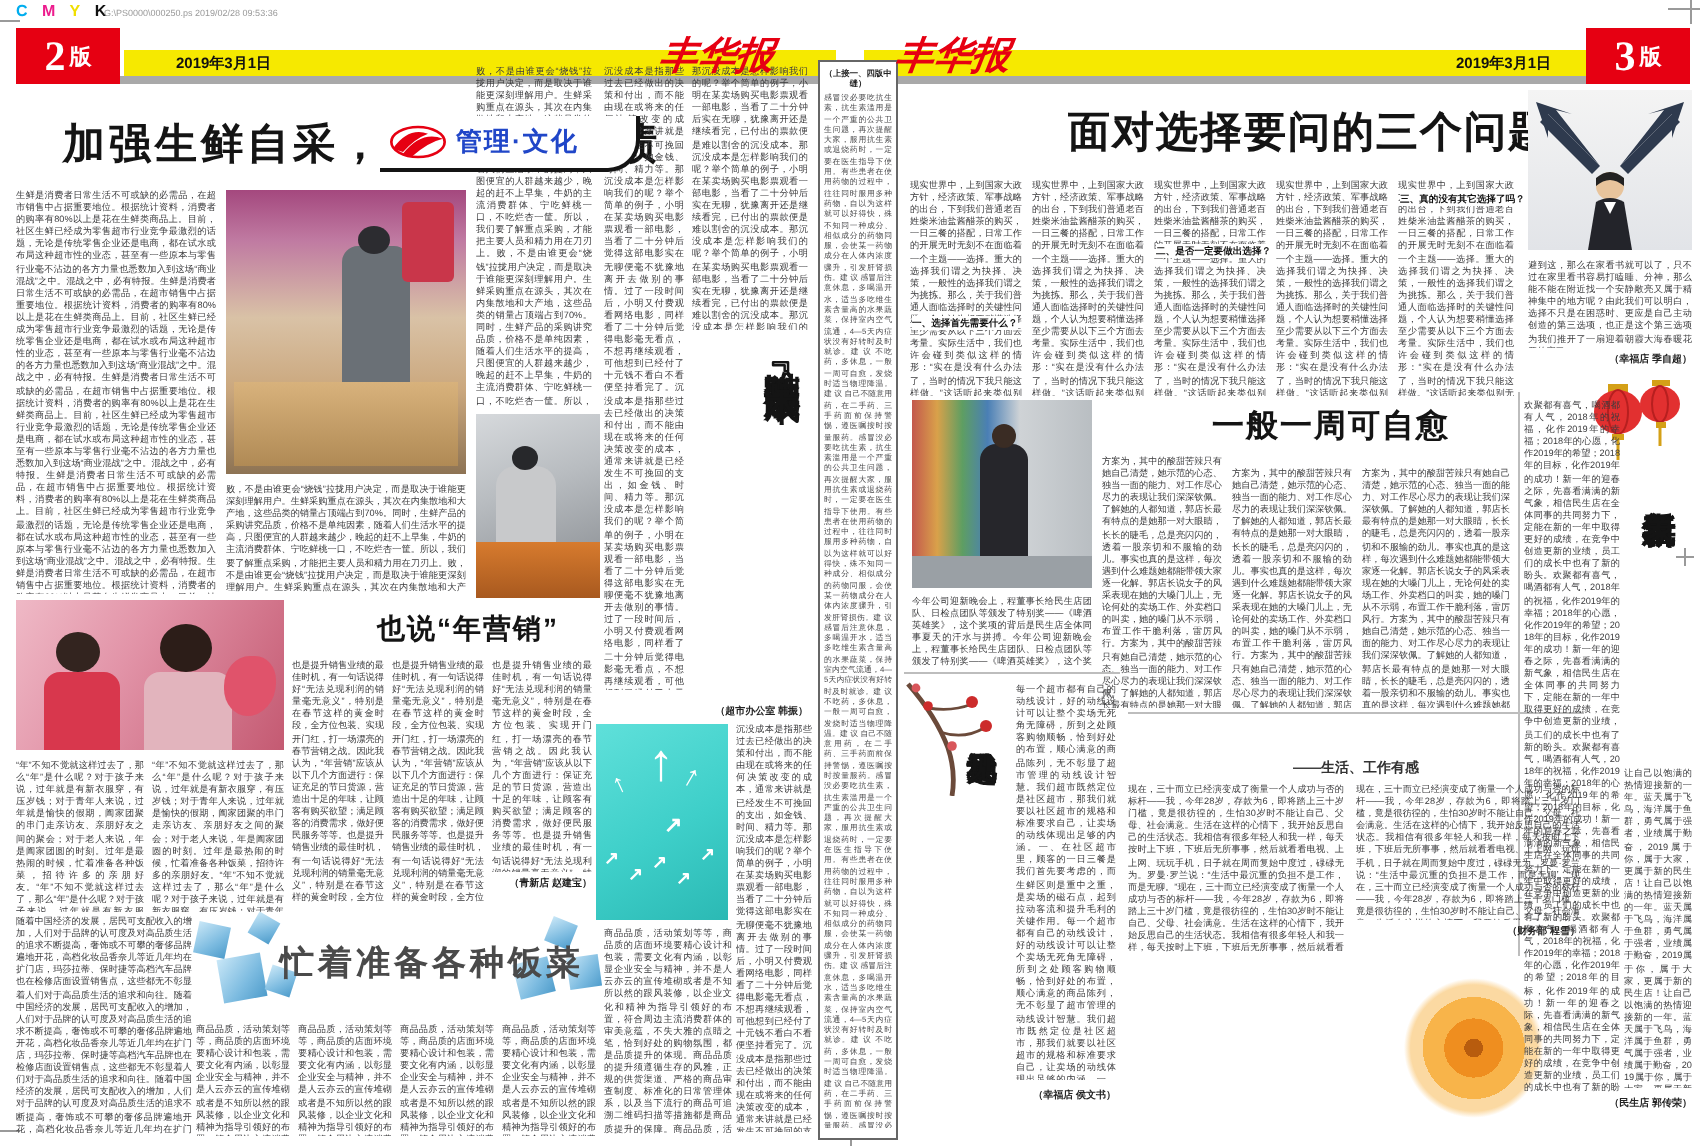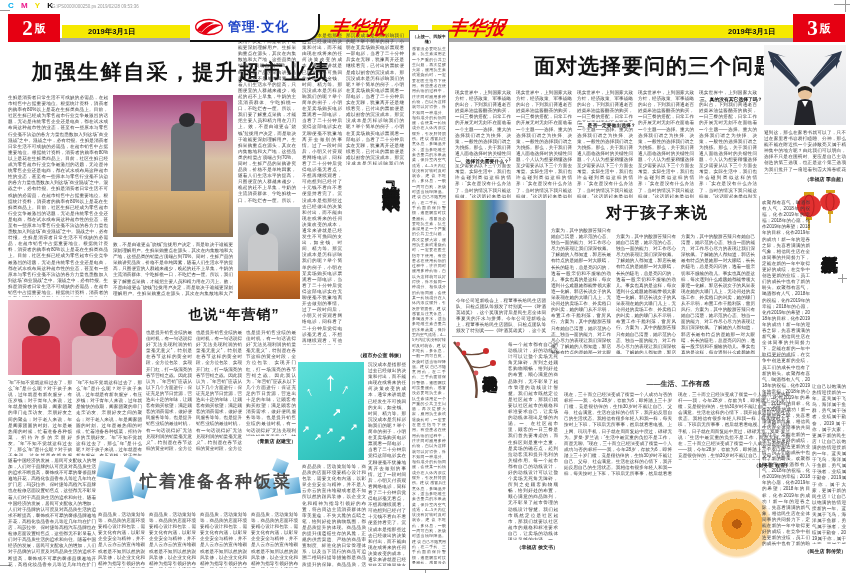--- a/index.html
+++ b/index.html
@@ -8,21 +8,21 @@
   .abs{position:absolute;}
   
   .pagebox{position:absolute;width:52px;height:28px;background:#e60012;color:#fff;
            display:flex;align-items:center;justify-content:center;}
   .pagebox .num{font-size:21px;font-weight:bold;font-family:"Liberation Serif",serif;line-height:1;}
   .pagebox .ban{font-size:11px;font-weight:bold;margin-left:2px;}
   .ybar{position:absolute;height:13px;background:#f6e900;}
   .yshadow{position:absolute;height:4px;background:#a9a9a9;}
   .datebar{position:absolute;font-size:7.5px;font-weight:bold;color:#111;z-index:4;}
   .tab{position:absolute;height:26px;background:#fff;border:2.5px solid #141414;border-top:none;border-left:none;
-       border-radius:0 0 16px 0;display:flex;align-items:center;padding:0 8px 0 4px;z-index:3;}
+       border-radius:0 0 16px 0;display:flex;align-items:center;padding:0 8px 0 4px;z-index:3;margin-top:44px;}
   .tab .sec{font-size:13px;font-weight:bold;color:#2046c8;letter-spacing:1px;margin-left:4px;white-space:nowrap;}
   .papername{position:absolute;font-family:"Liberation Serif",serif;font-style:italic;font-weight:bold;
              font-size:19px;color:#e60012;transform:skewX(-8deg);z-index:4;white-space:nowrap;}
   .prepress{position:absolute;left:8px;top:1px;font-size:8px;font-weight:bold;letter-spacing:2px;}
   .prepress span{margin-right:1px;}
   .fileinfo{position:absolute;left:52px;top:4px;font-size:4.5px;color:#999;}
   
   .txt{position:absolute;font-size:4.6px;line-height:6.1px;color:#3a3a3c;text-align:justify;
        overflow:hidden;word-break:break-all;}
   .gut{font-size:3.9px;line-height:5.3px;color:#4a4a4c;}
@@ -189,21 +189,21 @@
   <div class="subhead" style="left:700px;top:96px">三、真的没有其它选择了吗？</div>
   <div class="txt" style="left:764px;top:130px;width:82px;height:44px">避到这，那么在家看书就可以了，只不过在家里看书容易打瞌睡、分神，那么能不能在附近找一个安静敞亮又属于精神集中的地方呢？由此我们可以明白，选择不只是在困惑时、更应是自己主动创造的第三选项，也正是这个第三选项为我们推开了一扇迎着朝霞大海春暖花开的窗口。</div>
   <div class="byline" style="left:764px;top:176px;width:82px">（幸福店 季自超）</div>
 
   <div class="photo" style="left:456px;top:200px;width:90px;height:94px;background:linear-gradient(90deg,#c3584d 0%,#d9a14a 14%,#5e9e62 28%,#4a7fb5 42%,#cfd3d6 60%,#b9bec2 100%)">
     <div class="abs" style="left:34px;top:22px;width:24px;height:64px;background:#26262b;border-radius:8px 8px 0 0"></div>
     <div class="abs" style="left:40px;top:12px;width:12px;height:12px;background:#3a2c24;border-radius:50%"></div>
     <div class="abs" style="left:0;top:78px;width:90px;height:16px;background:#9aa0a5"></div>
   </div>
   <div class="txt" style="left:456px;top:298px;width:90px;height:36px">今年公司迎新晚会上，程董事长给民生店团队、日检点团队等颁发了特别奖——《啤酒英雄奖》，这个奖项的背后是民生店全体同事夏天的汗水与拼搏。今年公司迎新晚会上，程董事长给民生店团队、日检点团队等颁发了特别奖——《啤酒英雄奖》，这个奖项的背后是民生店全体同事夏天的汗水与拼搏。</div>
-  <div class="hl" style="left:606px;top:203px;width:130px;font-size:16px;letter-spacing:1px">对于孩子来说</div>
+  <div class="hl" style="left:606px;top:203px;width:130px;font-size:16px;letter-spacing:1px">一般一周可自愈</div>
   <div class="txt" style="left:551px;top:228px;width:60px;height:126px">方案为，其中的酸甜苦辣只有她自己清楚，她示范的心态、独当一面的能力、对工作尽心尽力的表现让我们深深钦佩。了解她的人都知道，郭店长最有特点的是她那一对大眼睛，长长的睫毛，总是亮闪闪的，透着一股亲切和不服输的劲儿。事实也真的是这样，每次遇到什么难题她都能带领大家逐一化解。郭店长说女子的风采表现在她的大嗓门儿上，无论何处的卖场工作、外卖档口的叫卖，她的嗓门从不示弱，布置工作干脆利落，雷厉风行。方案为，其中的酸甜苦辣只有她自己清楚，她示范的心态、独当一面的能力、对工作尽心尽力的表现让我们深深钦佩。了解她的人都知道，郭店长最有特点的是她那一对大眼睛，长长的睫毛，总是亮闪闪的，透着一股亲切和不服输的劲儿。事实也真的是这样，每次遇到什么难题她都能带领大家逐一化解。郭店长说女子的风采表现在她的大嗓门儿上，无论何处的卖场工作、外卖档口的叫卖，她的嗓门从不示弱，布置工作干脆利落，雷厉风行。</div>
   <div class="txt" style="left:616px;top:234px;width:60px;height:120px">方案为，其中的酸甜苦辣只有她自己清楚，她示范的心态、独当一面的能力、对工作尽心尽力的表现让我们深深钦佩。了解她的人都知道，郭店长最有特点的是她那一对大眼睛，长长的睫毛，总是亮闪闪的，透着一股亲切和不服输的劲儿。事实也真的是这样，每次遇到什么难题她都能带领大家逐一化解。郭店长说女子的风采表现在她的大嗓门儿上，无论何处的卖场工作、外卖档口的叫卖，她的嗓门从不示弱，布置工作干脆利落，雷厉风行。方案为，其中的酸甜苦辣只有她自己清楚，她示范的心态、独当一面的能力、对工作尽心尽力的表现让我们深深钦佩。了解她的人都知道，郭店长最有特点的是她那一对大眼睛，长长的睫毛，总是亮闪闪的，透着一股亲切和不服输的劲儿。事实也真的是这样，每次遇到什么难题她都能带领大家逐一化解。郭店长说女子的风采表现在她的大嗓门儿上，无论何处的卖场工作、外卖档口的叫卖，她的嗓门从不示弱，布置工作干脆利落，雷厉风行。</div>
   <div class="txt" style="left:681px;top:234px;width:74px;height:120px">方案为，其中的酸甜苦辣只有她自己清楚，她示范的心态、独当一面的能力、对工作尽心尽力的表现让我们深深钦佩。了解她的人都知道，郭店长最有特点的是她那一对大眼睛，长长的睫毛，总是亮闪闪的，透着一股亲切和不服输的劲儿。事实也真的是这样，每次遇到什么难题她都能带领大家逐一化解。郭店长说女子的风采表现在她的大嗓门儿上，无论何处的卖场工作、外卖档口的叫卖，她的嗓门从不示弱，布置工作干脆利落，雷厉风行。方案为，其中的酸甜苦辣只有她自己清楚，她示范的心态、独当一面的能力、对工作尽心尽力的表现让我们深深钦佩。了解她的人都知道，郭店长最有特点的是她那一对大眼睛，长长的睫毛，总是亮闪闪的，透着一股亲切和不服输的劲儿。事实也真的是这样，每次遇到什么难题她都能带领大家逐一化解。郭店长说女子的风采表现在她的大嗓门儿上，无论何处的卖场工作、外卖档口的叫卖，她的嗓门从不示弱，布置工作干脆利落，雷厉风行。</div>
   <div class="hairline" style="left:759px;top:196px;width:1px;height:364px"></div>
 
   <div class="hairline" style="left:452px;top:336px;width:108px;height:1px"></div>
   <svg class="abs" style="left:452px;top:340px" width="52" height="58" viewBox="0 0 52 58">
     <path d="M2 2 Q 16 18 22 34 Q 26 46 24 58" stroke="#6b4a3a" stroke-width="2.4" fill="none"></path>
     <path d="M12 14 Q 24 16 34 12 M18 26 Q 30 30 40 24" stroke="#6b4a3a" stroke-width="1.4" fill="none"></path>
     <circle cx="34" cy="11" r="3" fill="#cc2b2b"></circle>

